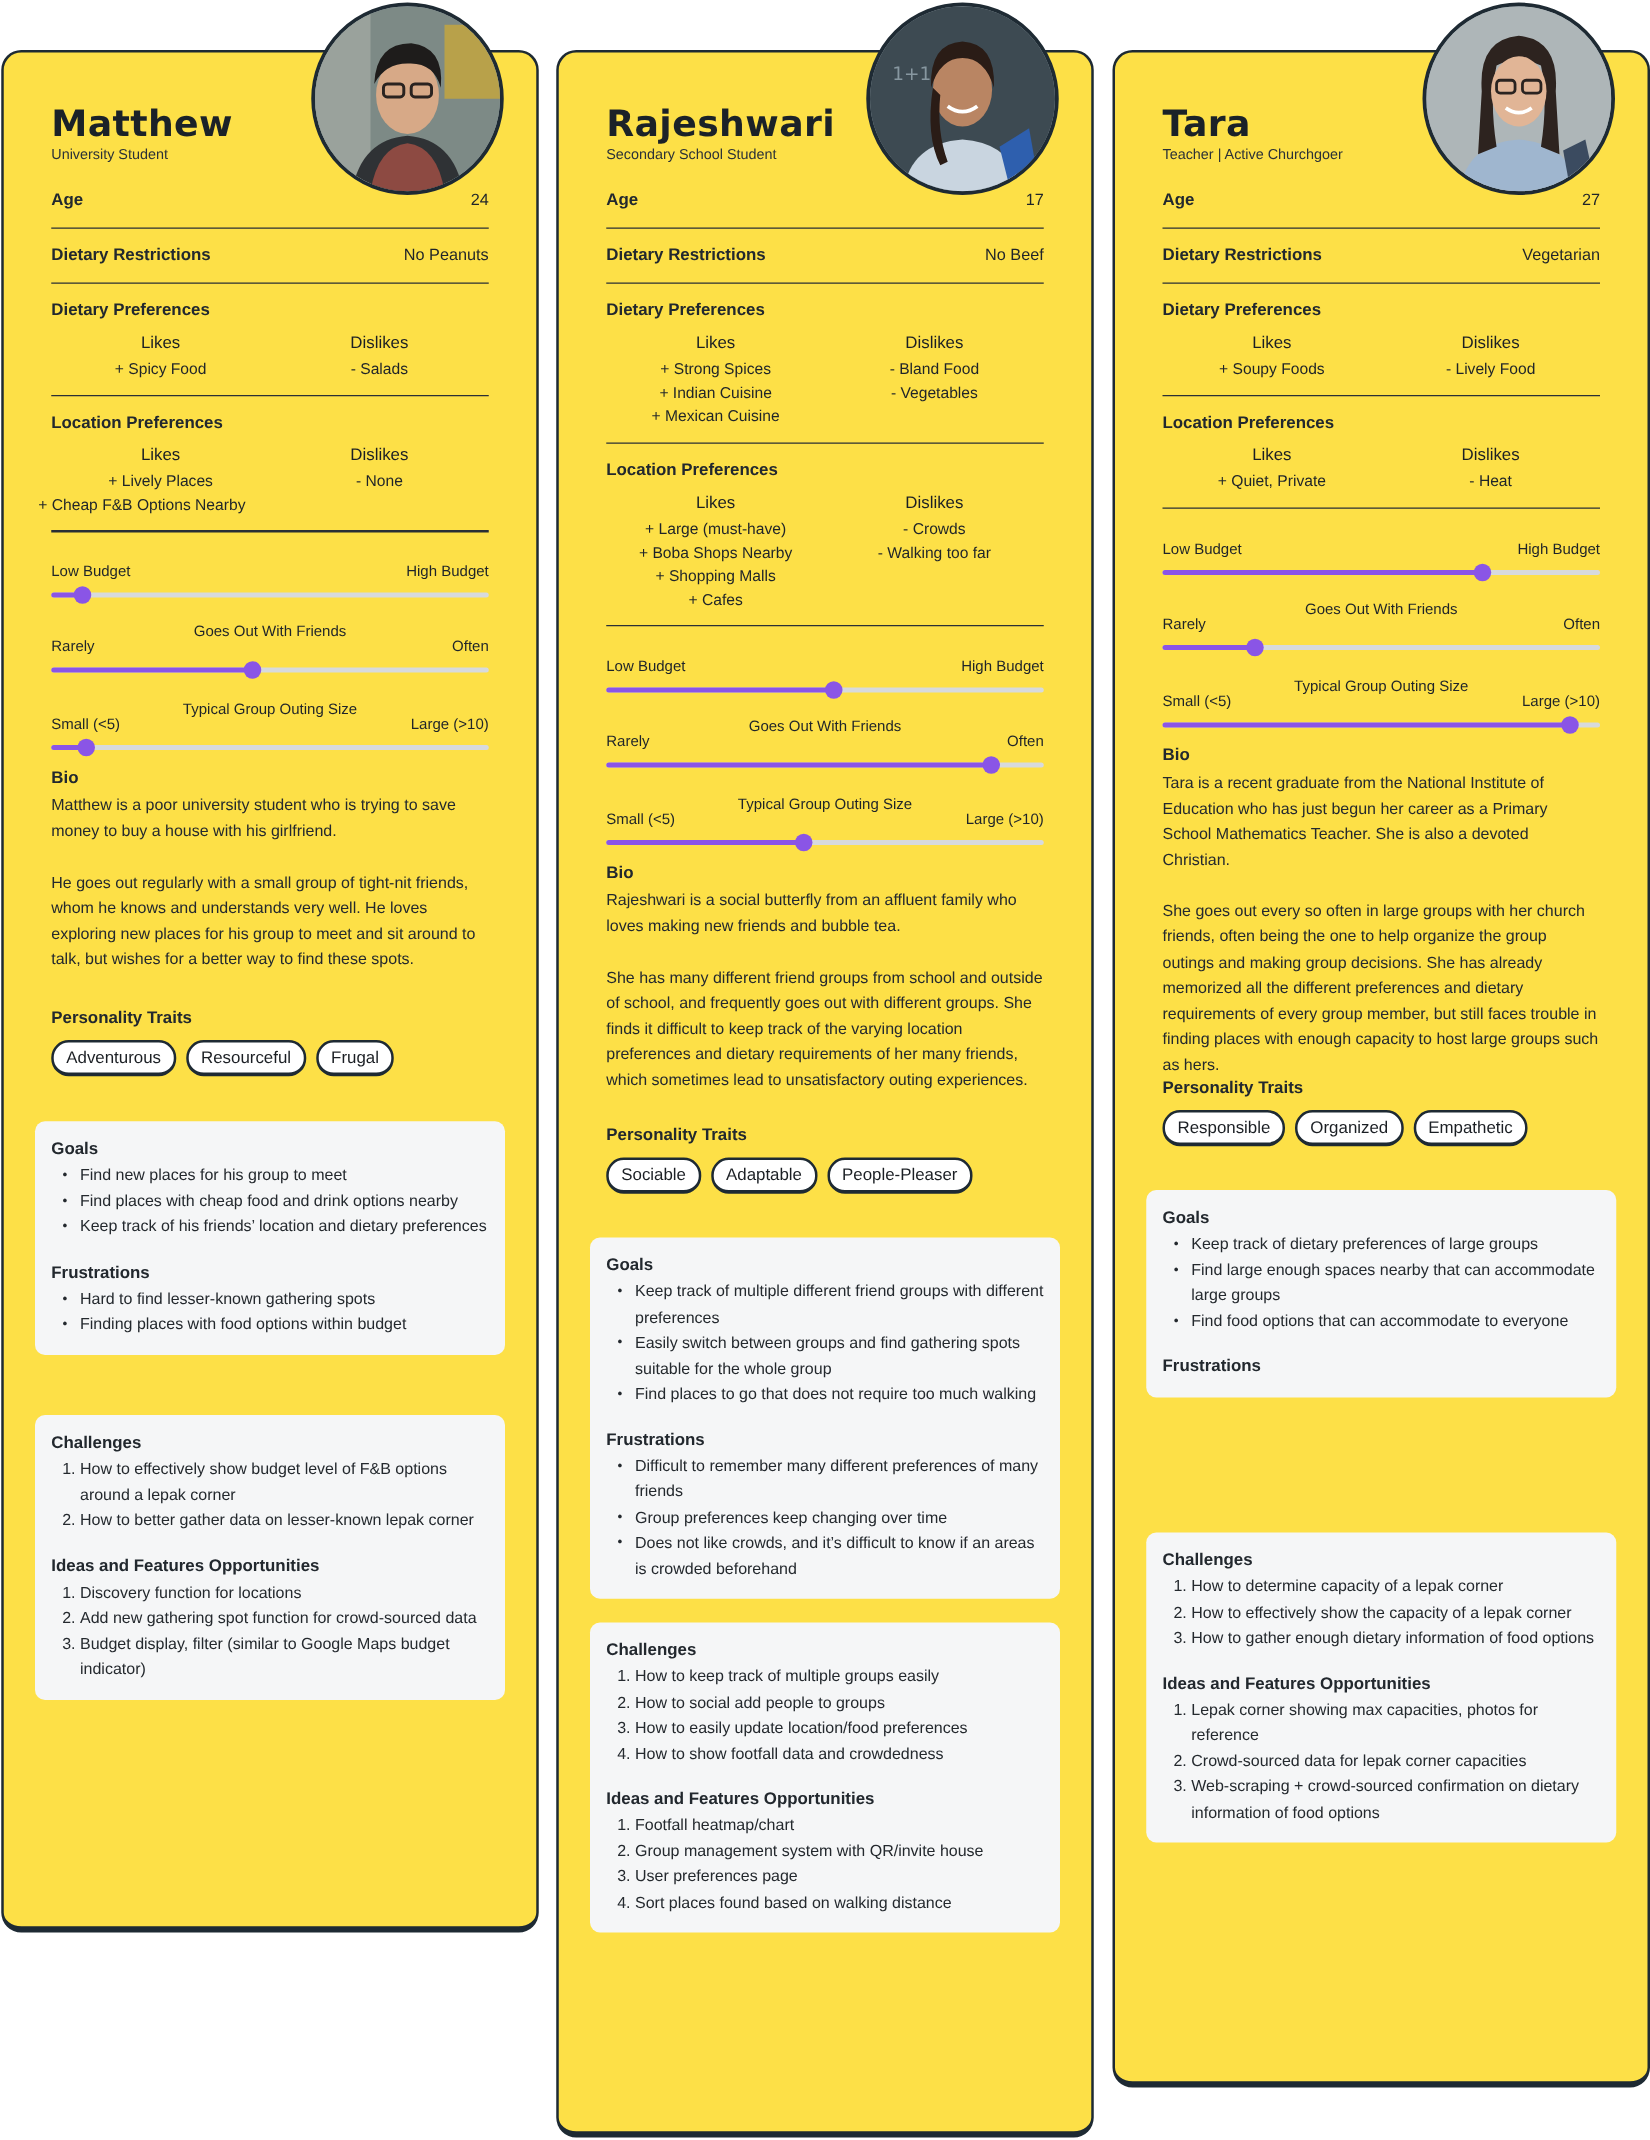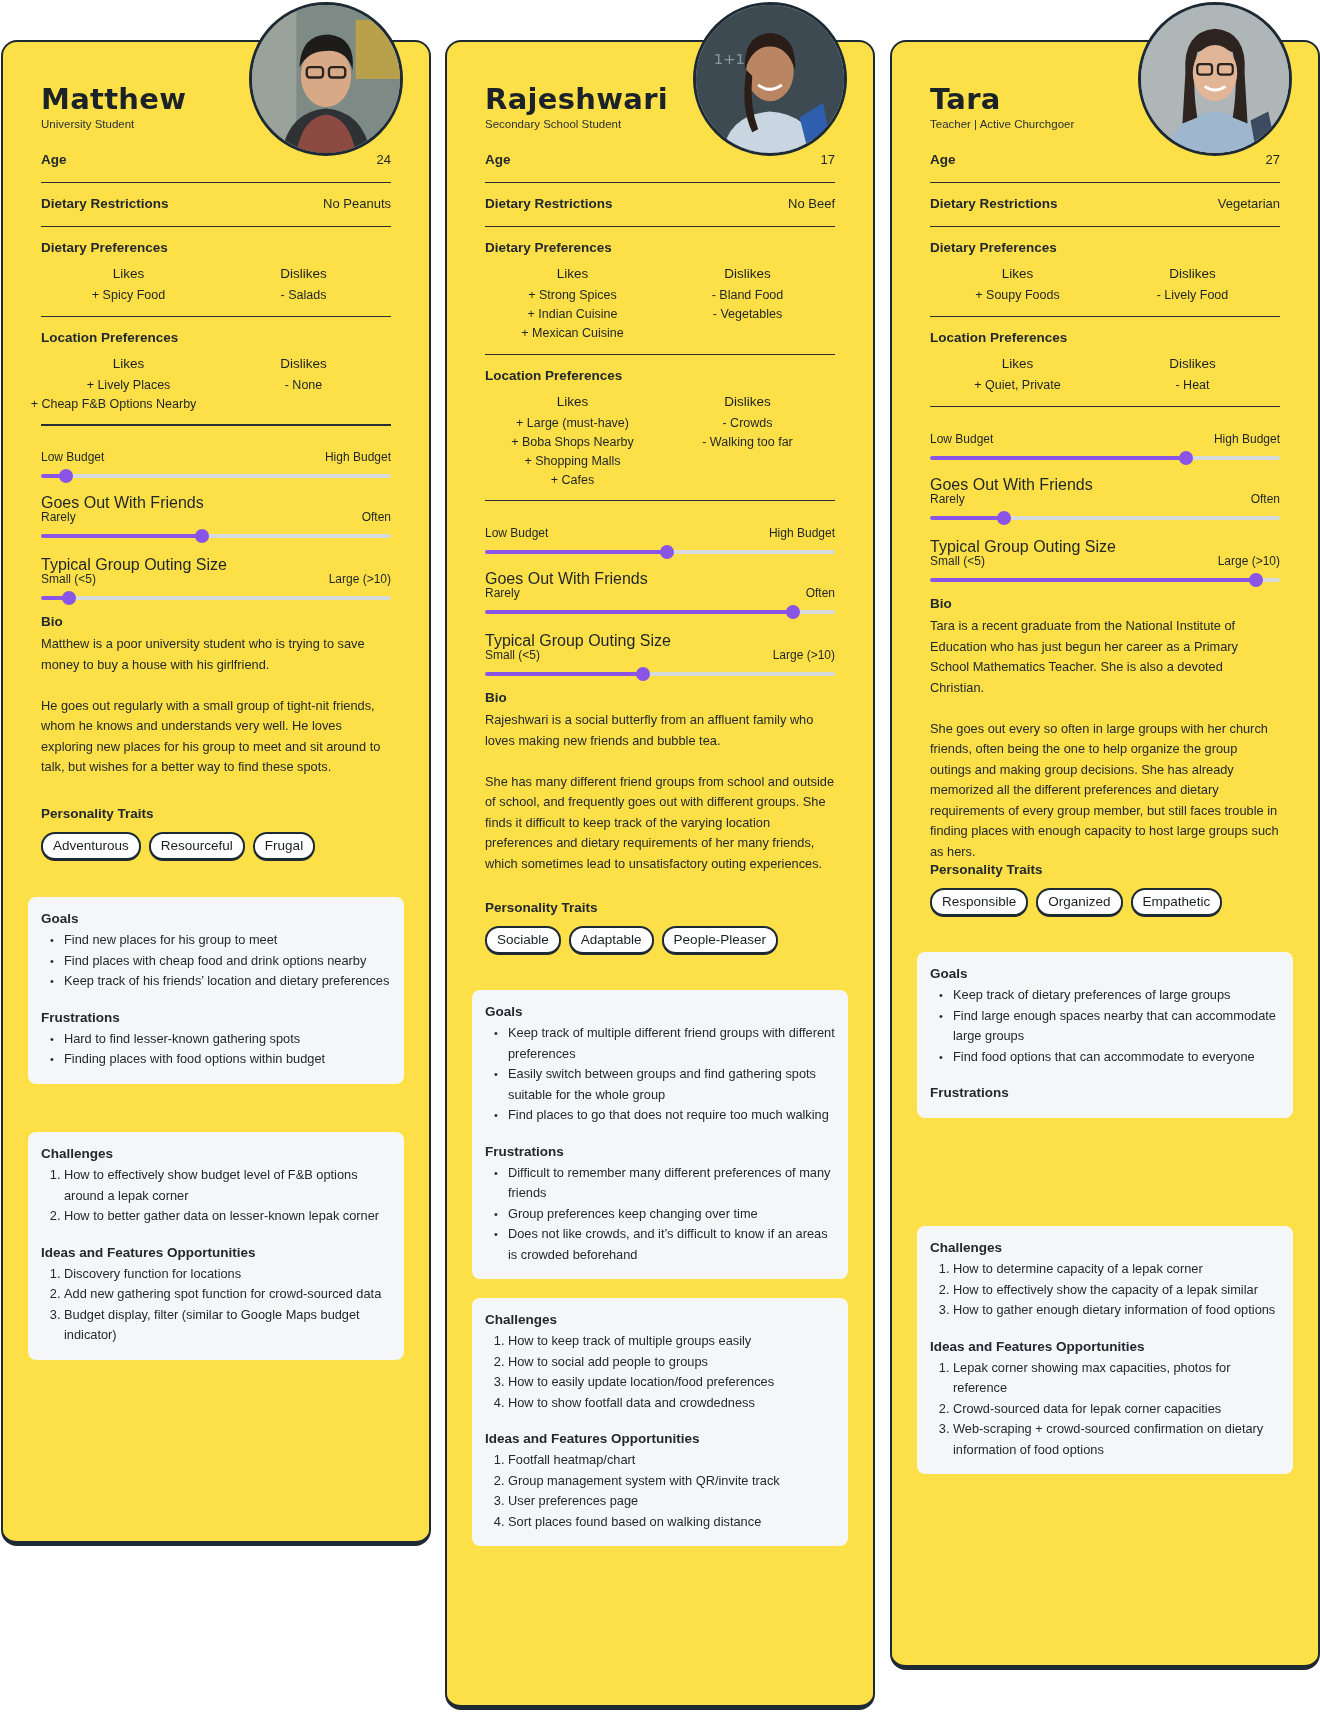--- a/index.html
+++ b/index.html
@@ -34,21 +34,21 @@
   .hr.thick { border-top-width: 2.5px; }
 
   .section-title { position: absolute; left: 0; font-size: 13.5px; font-weight: 700; color: #22282e; text-align: center; }
   .cols { position: absolute; left: 0; right: 0; display: flex; }
   .col { width: 50%; text-align: center; font-size: 12.5px; line-height: 19px; color: #1f2429; }
   .col .head { font-size: 13.5px; font-weight: 400; margin-bottom: 3px; color: #1b1f24; }
 
   .slider { position: absolute; left: 0; right: 0; height: 44px; }
   .slider .lbl-l { position: absolute; left: 0; bottom: 18px; font-size: 12px; color: #1f2429; }
   .slider .lbl-r { position: absolute; right: 0; bottom: 18px; font-size: 12px; color: #1f2429; }
-  .slider .lbl-c { position: absolute; left: 0; right: 0; bottom: 30px; font-size: 16px; color: #1f2429; }
+  .slider .lbl-c { position: absolute; left: 0; right: 0; bottom: 30px; text-align: center; font-size: 12px; color: #1f2429; }
   .slider .track { position: absolute; left: 0; right: 0; bottom: 4px; height: 4px; background: #d7dadd; border-radius: 2px; }
   .slider .fill { position: absolute; left: 0; bottom: 4px; height: 4px; background: #8a55e6; border-radius: 2px; }
   .slider .thumb { position: absolute; bottom: -1px; width: 14px; height: 14px; margin-left: -7px; background: #8a55e6; border-radius: 50%; }
 
   .bio-title { position: absolute; left: 0; font-size: 13.5px; font-weight: 700; color: #22282e; }
   .bio { position: absolute; left: 0; right: 0; font-size: 12.8px; line-height: 20.5px; color: #24292e; }
   .bio p + p { margin-top: 20.5px; }
 
   .traits { position: absolute; left: 0; right: 0; display: flex; gap: 8px; }
   .pill {
@@ -317,21 +317,21 @@
       <ol>
         <li>How to keep track of multiple groups easily</li>
         <li>How to social add people to groups</li>
         <li>How to easily update location/food preferences</li>
         <li>How to show footfall data and crowdedness</li>
       </ol>
       <div class="gap"></div>
       <h4>Ideas and Features Opportunities</h4>
       <ol>
         <li>Footfall heatmap/chart</li>
-        <li>Group management system with QR/invite track</li>
+        <li>Group management system with QR/invite house</li>
         <li>User preferences page</li>
         <li>Sort places found based on walking distance</li>
       </ol>
     </div>
   </div>
 </div>
 
 <div class="card c2">
   <div class="avatar">
     <svg viewBox="0 0 100 100">
@@ -432,21 +432,21 @@
         <li>Find food options that can accommodate to everyone</li>
       </ul>
       <div class="gap"></div>
       <h4>Frustrations</h4>
     </div>
 
     <div class="box" style="top:1184px">
       <h4>Challenges</h4>
       <ol>
         <li>How to determine capacity of a lepak corner</li>
-        <li>How to effectively show the capacity of a lepak similar</li>
+        <li>How to effectively show the capacity of a lepak corner</li>
         <li>How to gather enough dietary information of food options</li>
       </ol>
       <div class="gap"></div>
       <h4>Ideas and Features Opportunities</h4>
       <ol>
         <li>Lepak corner showing max capacities, photos for reference</li>
         <li>Crowd-sourced data for lepak corner capacities</li>
         <li>Web-scraping + crowd-sourced confirmation on dietary information of food options</li>
       </ol>
     </div>

